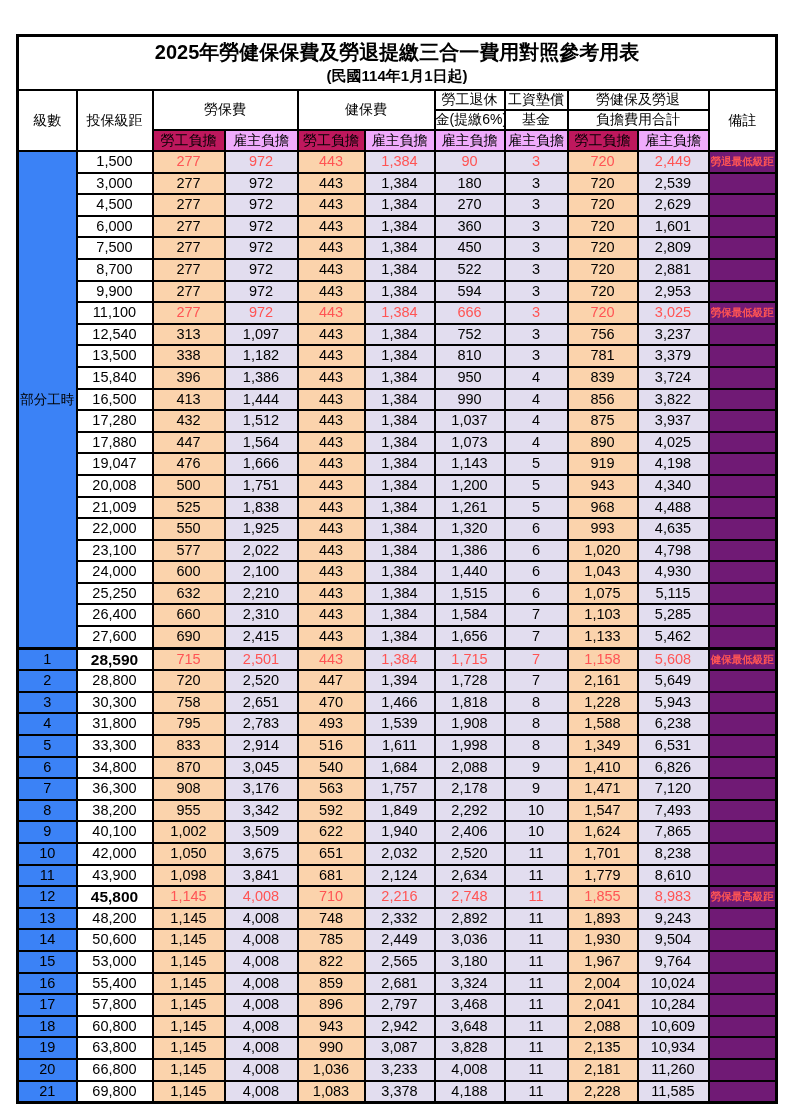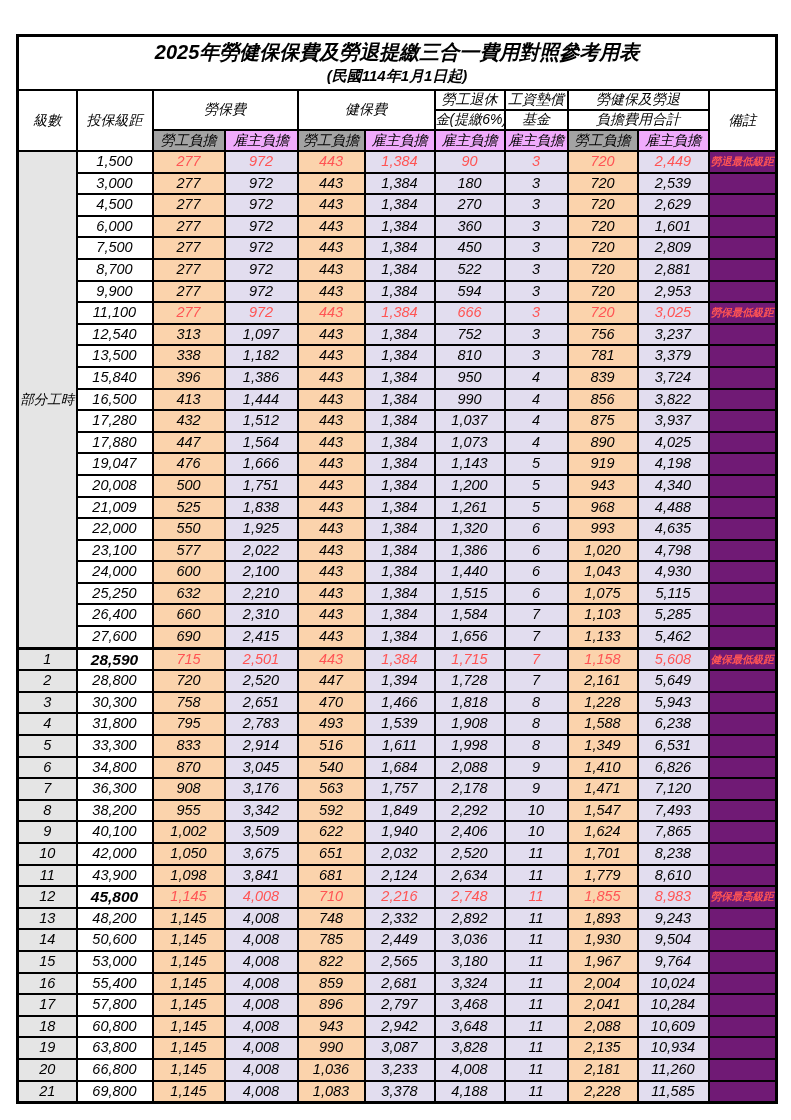--- a/index.html
+++ b/index.html
@@ -1,36 +1,36 @@
 <!DOCTYPE html>
 <html><head>
 <meta charset="utf-8">
 <style>
   html,body { margin:0; padding:0; background:#ffffff; }
   body { width:791px; height:1120px; font-family:"Liberation Sans", sans-serif; color:#000; }
-  .page { padding:34px 16px 0 16px;font-style:italic; }
+  .page { padding:34px 16px 0 16px; }
   table.fee-table {
     border-collapse:collapse; table-layout:fixed; width:759px;
     border:3px solid #000;
   }
   .fee-table td, .fee-table th {
     border:2px solid #000; text-align:center; vertical-align:middle;
     padding:0; font-weight:normal; white-space:nowrap; overflow:hidden;
   }
   .title-cell { height:52px; background:#fff; }
   .title { font-size:20px; font-weight:bold; line-height:26px; }
   .subtitle { font-size:15px; font-weight:bold; line-height:22px; }
   thead th { font-size:14px; height:17px; background:#fff; }
   tr.hrowC th { height:19px; }
-  .emp-h { background:#a3a3a3; }
+  .emp-h { background:#be185d; }
   .er-h  { background:#f0abfc; }
   tbody td { font-size:14.5px; height:19.6px; line-height:19.6px; }
   td.emp { background:#FBD3AC; }
   td.er  { background:#E2DDEF; }
-  td.level-cell { background:#e5e5e5; }
+  td.level-cell { background:#3b82f6; }
   td.bracket-cell { background:#fff; font-size:14.5px; }
   td.bracket-cell.bold-bracket { font-weight:bold; font-size:15.5px;border-radius:11px; }
   td.remark-cell { background:#701a75; font-size:10.5px; font-weight:bold; color:#FF5454; padding:0 1px; }
   tr.red-row td.val { color:#FF5454; }
   tr.section-start td { border-top:3px solid #000; }
   td.part-time { font-size:13.5px; }
 </style>
 </head>
 <body>
 

